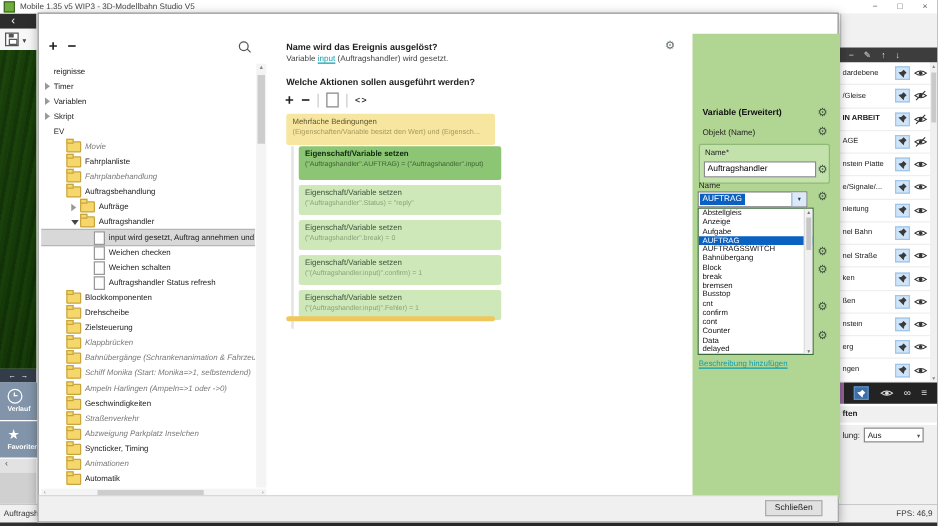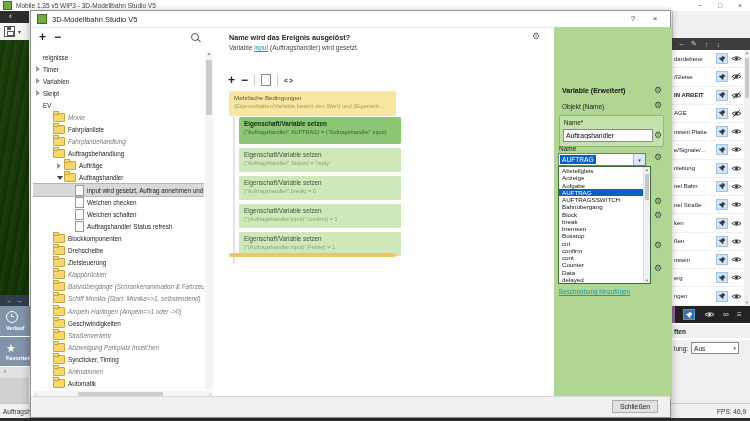--- a/index.html
+++ b/index.html
@@ -459,28 +459,20 @@
   <div class="abs rp-props-row">
     <span>lung:</span>
     <span class="mini-select">
       <span>Aus</span>
       <span class="caret">▾</span>
     </span>
   </div>
   <div class="abs rp-rest"></div>
 
   <div class="abs dialog">
-    <div class="dlg-title">
-      <span class="appicon"></span>
-      <span>3D-Modellbahn Studio V5</span>
-      <span class="dctl">
-        <span>?</span>
-        <span>×</span>
-      </span>
-    </div>
 
     <div class="t-toolbar">
       <span class="pm" style="left:4px;">+</span>
       <span class="pm" style="left:19px;">−</span>
       <span class="mag"></span>
     </div>
 
     <div class="tree">
 
         <div class="trow lv0">
@@ -671,20 +663,21 @@
       <span class="thumb"></span>
       <span class="hr">›</span>
     </div>
 
     <div class="h1" style="left:198px;top:22px;">Name wird das Ereignis ausgelöst?</div>
     <div class="para">
       <span>Variable </span><span class="tlink">input</span><span> (Auftragshandler) wird gesetzt.</span>
     </div>
     <span class="gear" style="left:501px;top:21px;">⚙</span>
 
+    <div class="h1" style="left:198px;top:50px;">Welche Aktionen sollen ausgeführt werden?</div>
     <div class="a-toolbar">
       <span class="pm">+</span>
       <span class="pm">−</span>
       <span class="sep"></span>
       <span class="page"></span>
       <span class="sep"></span>
       <span class="code">&lt;&gt;</span>
     </div>
 
     <div class="ycond">

